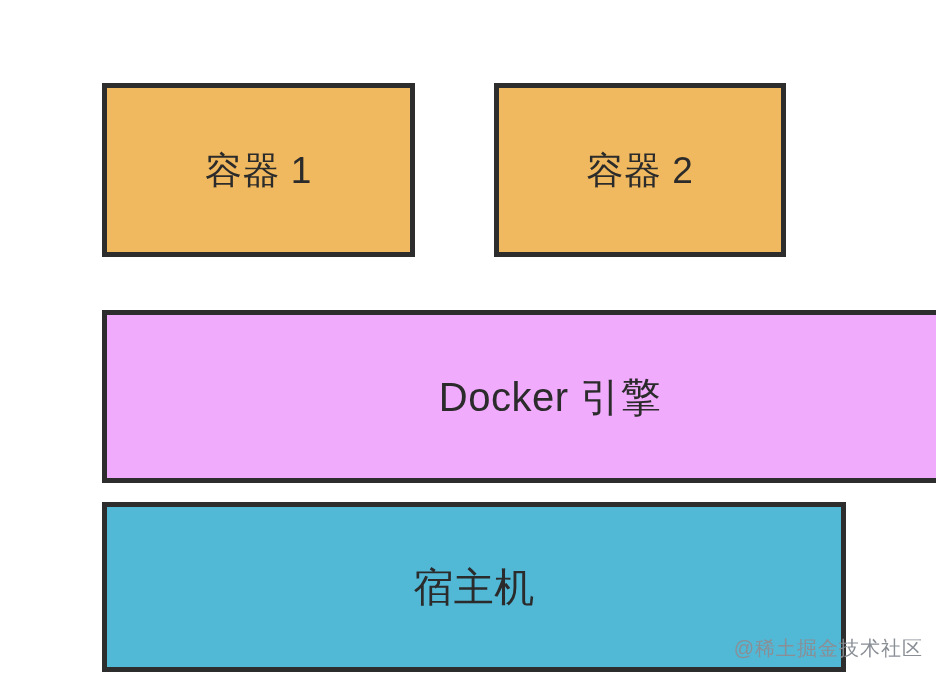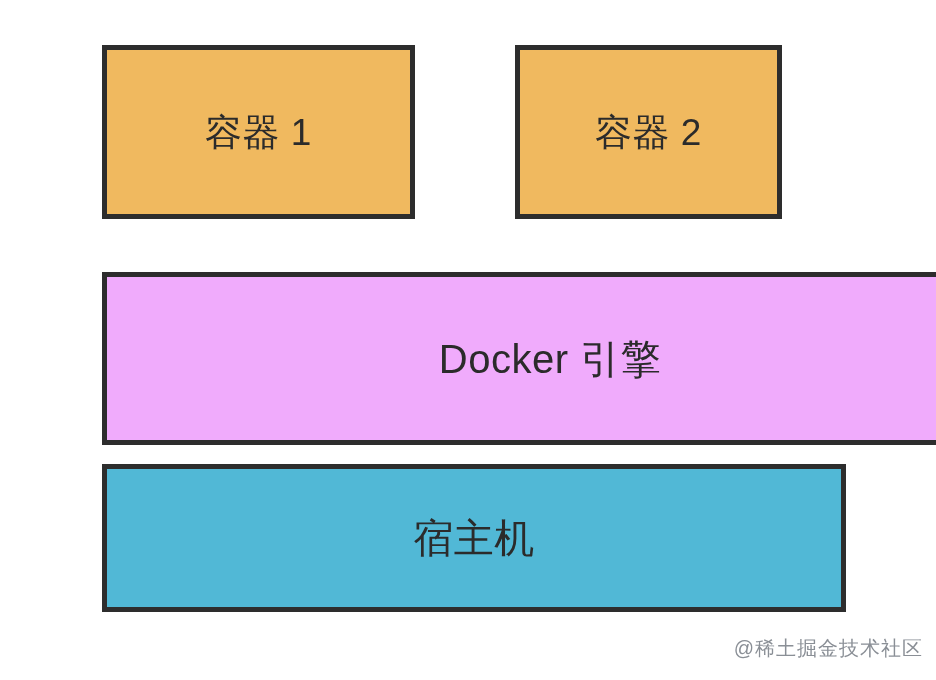--- a/index.html
+++ b/index.html
@@ -20,40 +20,41 @@
     background: #ffffff;
   }
   .node-box {
     position: absolute;
     box-sizing: border-box;
     border: 5px solid #2d2d2d;
     display: flex;
     align-items: center;
     justify-content: center;
     text-align: center;
+    margin-top: 38px;
   }
   .node-label {
     color: #2b2b2b;
     font-weight: 400;
     letter-spacing: 0.5px;
     line-height: 1;
     white-space: nowrap;
   }
   
   #container-1-box {
     left: 102px;
     top: 45px;
     width: 313px;
     height: 174px;
     background: #f0b95f;
   }
   #container-2-box {
-    left: 515px;
+    left: 494px;
     top: 45px;
-    width: 267px;
+    width: 292px;
     height: 174px;
     background: #f0b95f;
     text-align: right;
   }
   #container-1-box .node-label,
   #container-2-box .node-label {
     font-size: 37px;
   }
   
   #docker-engine-box {
@@ -64,21 +65,21 @@
     background: #f0abfc;
   }
   #docker-engine-box .node-label {
     font-size: 40px;
   }
   
   #host-machine-box {
     left: 102px;
     top: 464px;
     width: 744px;
-    height: 148px;
+    height: 170px;
     background: #51b8d6;
   }
   #host-machine-box .node-label {
     font-size: 40px;
   }
   
   #watermark {
     position: absolute;
     right: 13px;
     bottom: 18px;

